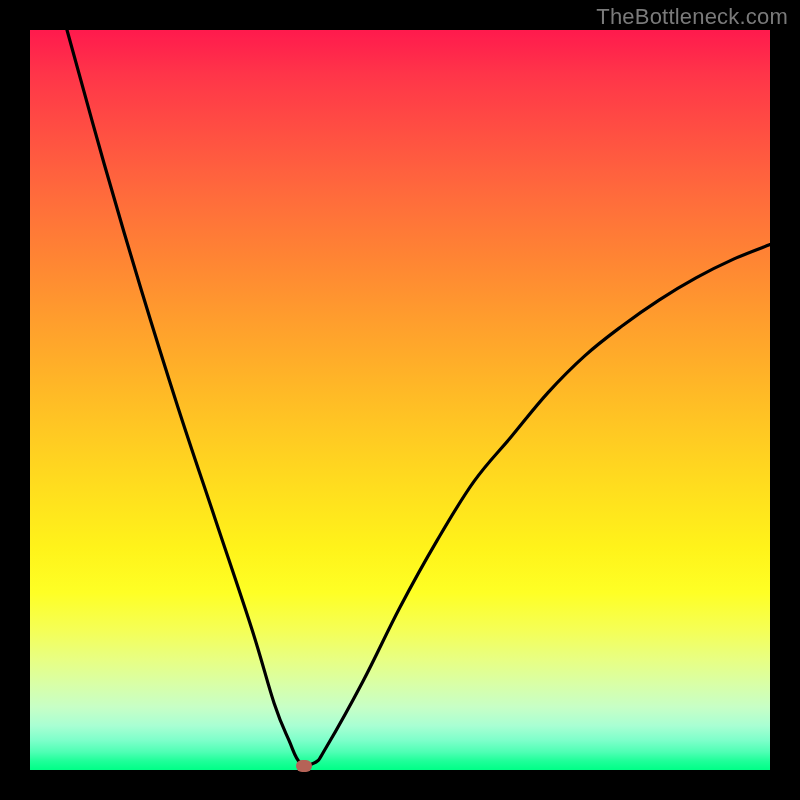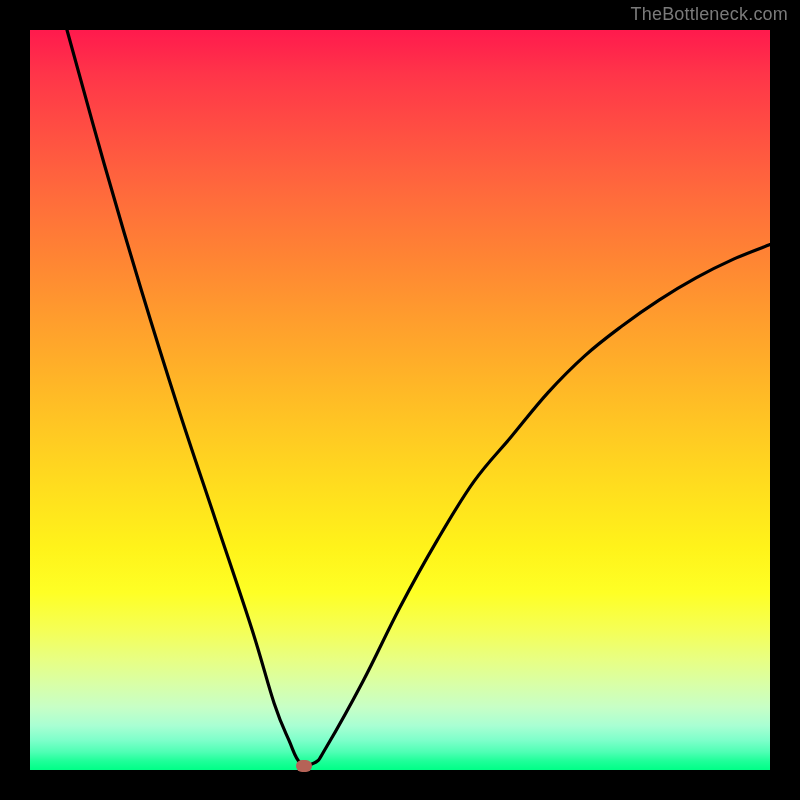--- a/index.html
+++ b/index.html
@@ -46,21 +46,21 @@
       #4effb4 97.6%,
       #1eff99 98.8%,
       #00ff87 100%
     );
   }
   .watermark {
     position: absolute;
     top: 4px;
     right: 12px;
     color: #7a7a7a;
-    font-size: 18px;
+    font-size: 22px;
     letter-spacing: 0.2px;
     user-select: none;
   }
   svg.curve {
     position: absolute;
     top: 0;
     left: 0;
     width: 740px;
     height: 740px;
   }

